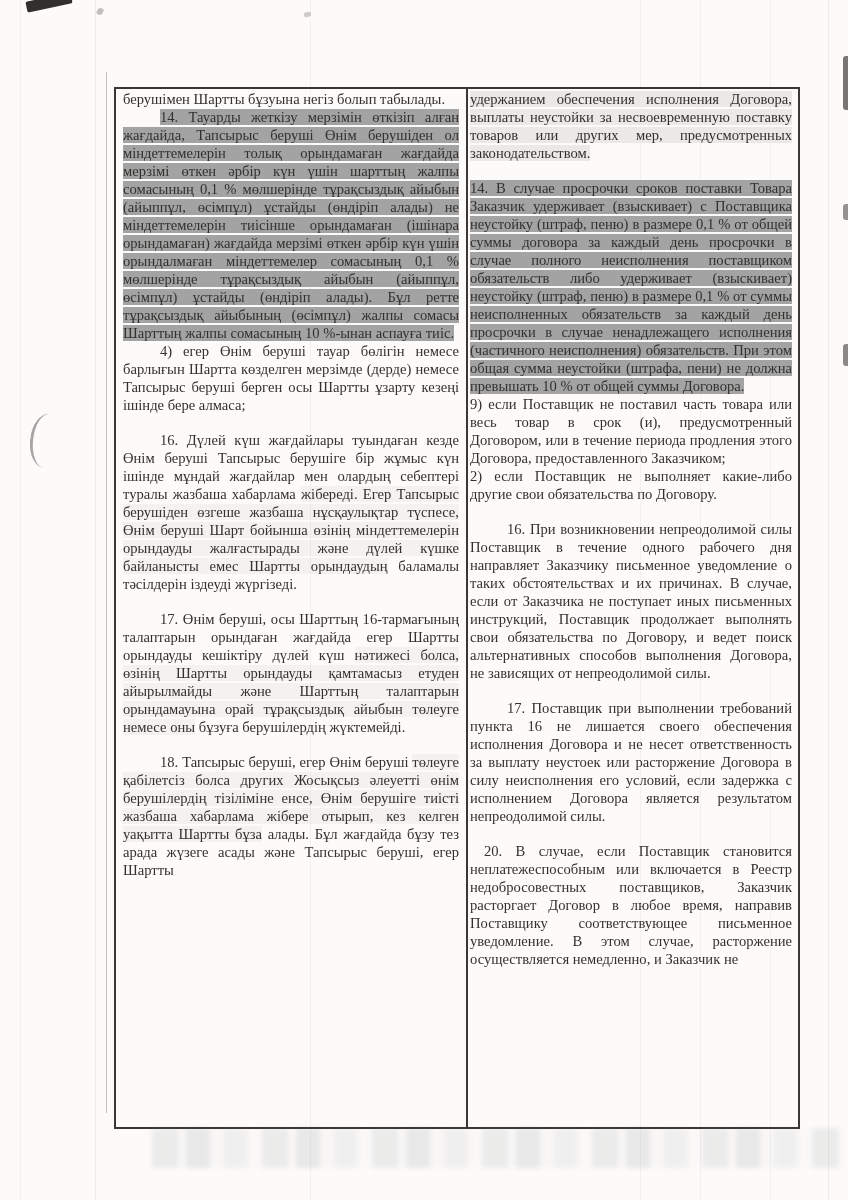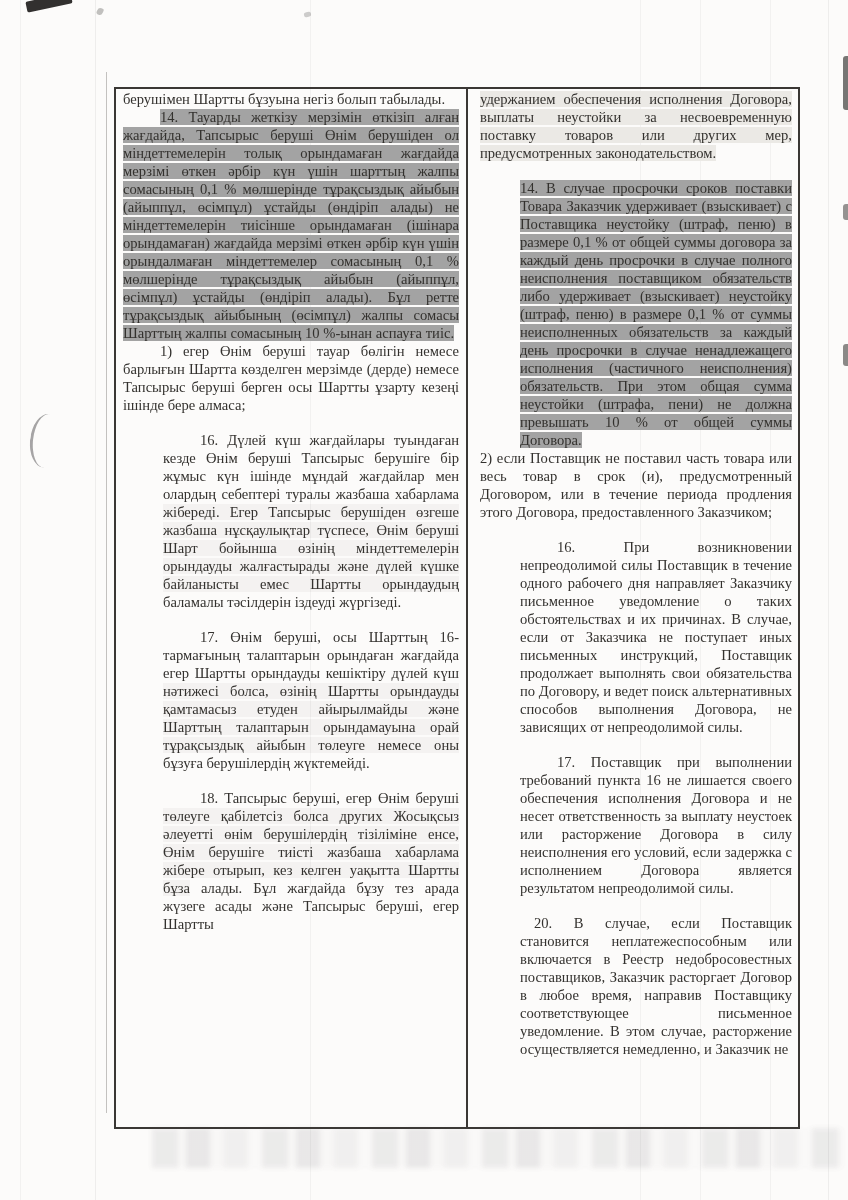--- a/index.html
+++ b/index.html
@@ -38,26 +38,26 @@
     filter:blur(2.5px);opacity:.75;}
 
   
   .contract-table{
     position:absolute;left:114px;top:87px;width:686px;height:1042px;
     border:2px solid #3a3734;display:flex;box-sizing:border-box;
   }
   .col{box-sizing:border-box;font-size:14.6px;line-height:18px;
     text-align:justify;overflow:hidden;}
   .col-left{width:352px;border-right:2px solid #3a3734;padding:1px 7px 0 7px;}
-  .col-right{flex:1;padding:1px 6px 0 12px;}
+  .col-right{flex:1;padding:1px 6px 0 2px;}
   p{margin:0;}
   .ind{text-indent:37px;}
   .ind-sm{text-indent:26px;}
   .ind-xs{text-indent:14px;}
-  .gap{margin-top:17px;margin-left:40px;}
+  .gap{margin-top:17px;}
   .hl{background:#a3a3a3;}
   .hl-soft{background:#ebe9e5;}
   .hl-faint{background:rgba(90,85,78,0.05);}
 </style>
 </head>
 <body>
 
 <div class="page">
 
   <div class="streak s1"></div>
@@ -75,30 +75,31 @@
   <div class="edge-tick t1"></div>
   <div class="edge-tick t2"></div>
   <div class="edge-tick t3"></div>
   <div class="inner-line"></div>
 
   <div class="contract-table">
 
     <div class="col col-left">
       <p><span>берушімен Шартты бұзуына негіз болып табылады.</span></p>
       <p class="ind"><span class="hl">14. Тауарды жеткізу мерзімін өткізіп алған жағдайда, Тапсырыс беруші Өнім берушіден ол міндеттемелерін толық орындамаған жағдайда мерзімі өткен әрбір күн үшін шарттың жалпы сомасының 0,1 % мөлшерінде тұрақсыздық айыбын (айыппұл, өсімпұл) ұстайды (өндіріп алады) не міндеттемелерін тиісінше орындамаған (ішінара орындамаған) жағдайда мерзімі өткен әрбір күн үшін орындалмаған міндеттемелер сомасының 0,1 % мөлшерінде тұрақсыздық айыбын (айыппұл, өсімпұл) ұстайды (өндіріп алады). Бұл ретте тұрақсыздық айыбының (өсімпұл) жалпы сомасы Шарттың жалпы сомасының 10 %-ынан аспауға тиіс.</span></p>
-      <p class="ind"><span>1) егер Өнім беруші тауар бөлігін немесе барлығын Шартта көзделген мерзімде (дерде) немесе Тапсырыс беруші берген осы Шартты ұзарту кезеңі ішінде бере алмаса;</span></p>
+      <p class="ind"><span>4) егер Өнім беруші тауар бөлігін немесе барлығын Шартта көзделген мерзімде (дерде) немесе Тапсырыс беруші берген осы Шартты ұзарту кезеңі ішінде бере алмаса;</span></p>
       <p class="ind gap"><span>16. Дүлей күш жағдайлары туындаған кезде Өнім беруші Тапсырыс берушіге бір жұмыс күн ішінде мұндай жағдайлар мен олардың себептері туралы жазбаша хабарлама</span> <span class="hl-faint">жібереді. Егер Тапсырыс берушіден өзгеше жазбаша нұсқаулықтар түспесе, Өнім беруші Шарт бойынша өзінің міндеттемелерін орындауды жалғастырады және дүлей күшке байланысты емес Шартты орындаудың</span> <span>баламалы тәсілдерін іздеуді жүргізеді.</span></p>
       <p class="ind gap"><span>17. Өнім беруші, осы Шарттың 16-тармағының талаптарын орындаған жағдайда егер Шартты орындауды кешіктіру дүлей күш</span> <span class="hl-faint">нәтижесі болса, өзінің Шартты орындауды қамтамасыз етуден айырылмайды және Шарттың талаптарын орындамауына орай тұрақсыздық айыбын төлеуге немесе оны</span> <span>бұзуға берушілердің жүктемейді.</span></p>
       <p class="ind gap"><span>18. Тапсырыс беруші, егер Өнім беруші</span> <span class="hl-faint">төлеуге қабілетсіз болса других Жосықсыз әлеуетті өнім берушілердің тізіліміне енсе, Өнім берушіге тиісті жазбаша хабарлама жібере отырып, кез келген уақытта Шартты бұза</span> <span>алады. Бұл жағдайда бұзу тез арада жүзеге асады және Тапсырыс беруші, егер Шартты</span></p>
     </div>
 
     <div class="col col-right">
       <p><span class="hl-soft">удержанием обеспечения исполнения Договора, выплаты неустойки за несвоевременную поставку товаров или других мер, предусмотренных законодательством.</span></p>
       <p class="gap"><span class="hl">14. В случае просрочки сроков поставки Товара Заказчик удерживает (взыскивает) с Поставщика неустойку (штраф, пеню) в размере 0,1 % от общей суммы договора за каждый день просрочки в случае полного неисполнения поставщиком обязательств либо удерживает (взыскивает) неустойку (штраф, пеню) в размере 0,1 % от суммы неисполненных обязательств за каждый день просрочки в случае ненадлежащего исполнения (частичного неисполнения) обязательств. При этом общая сумма неустойки (штрафа, пени) не должна превышать 10 % от общей суммы Договора.</span></p>
-      <p><span>2) если Поставщик не поставил часть товара или весь товар в срок (и), предусмотренный Договором, или в течение периода продления этого Договора, предоставленного Заказчиком;</span></p>
+      <p><span>9) если Поставщик не поставил часть товара или весь товар в срок (и), предусмотренный Договором, или в течение периода продления этого Договора, предоставленного Заказчиком;</span></p>
+      <p><span>2) если Поставщик не выполняет какие-либо другие свои обязательства по Договору.</span></p>
       <p class="ind gap"><span>16. При возникновении непреодолимой силы Поставщик в течение одного рабочего дня направляет Заказчику письменное уведомление о таких обстоятельствах и их причинах. В случае, если от Заказчика не поступает иных письменных инструкций, Поставщик продолжает выполнять свои обязательства по Договору, и ведет поиск альтернативных способов выполнения Договора, не зависящих от непреодолимой силы.</span></p>
       <p class="ind gap"><span>17. Поставщик при выполнении требований пункта 16 не лишается своего обеспечения исполнения Договора и не несет ответственность за выплату неустоек или расторжение Договора в силу неисполнения его условий, если задержка с исполнением Договора является результатом непреодолимой силы.</span></p>
       <p class="ind-xs gap"><span>20. В случае, если Поставщик становится неплатежеспособным или включается в Реестр недобросовестных поставщиков, Заказчик расторгает Договор в любое время, направив Поставщику соответствующее письменное уведомление. В этом случае, расторжение осуществляется немедленно, и Заказчик не</span></p>
     </div>
 
   </div>
 
   <div class="ghost-strip"></div>
 
 </div>

